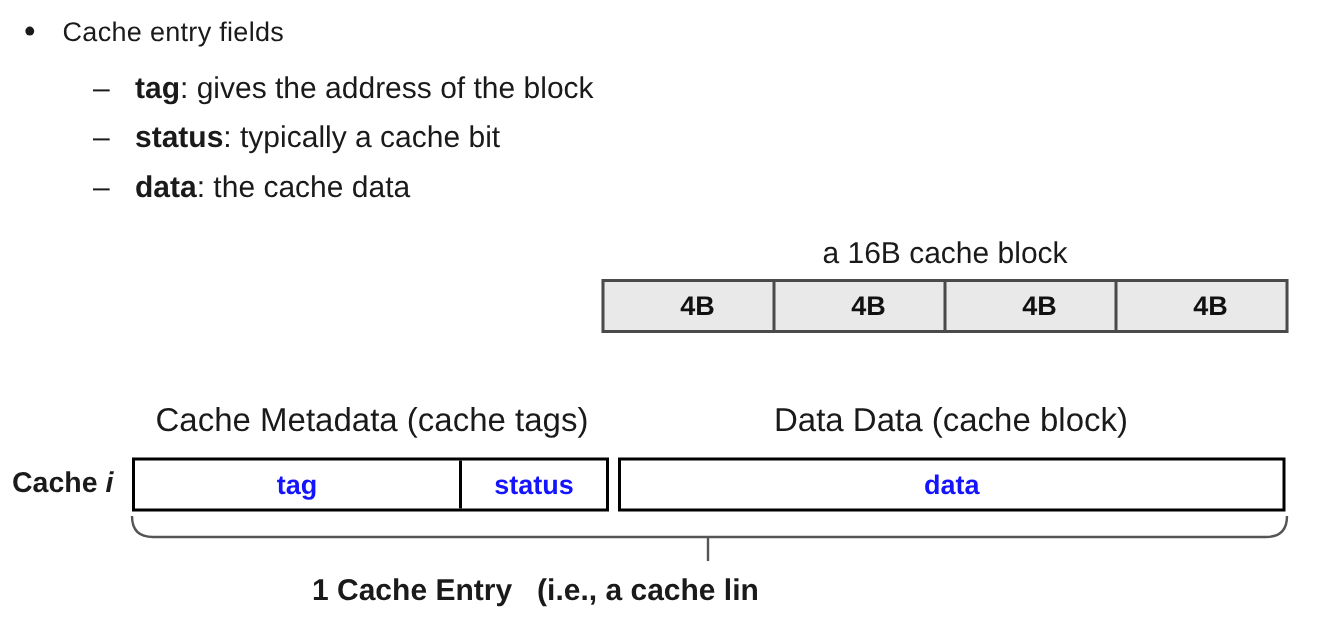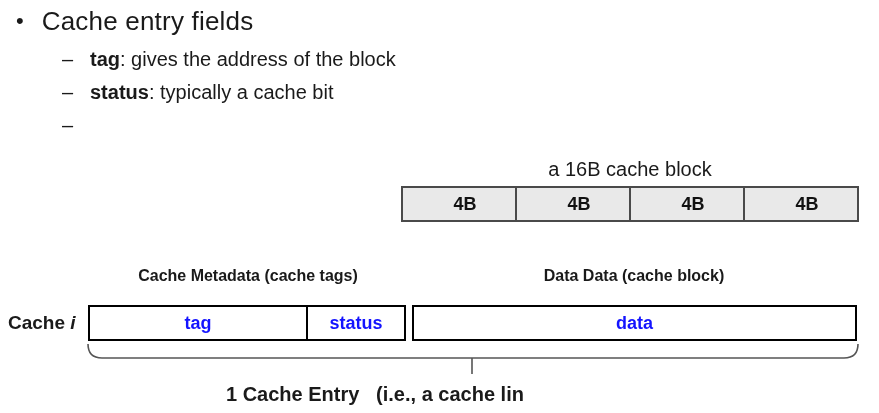--- a/index.html
+++ b/index.html
@@ -4,52 +4,52 @@
 <style>
   * { margin: 0; padding: 0; box-sizing: border-box; }
   html, body { width: 879px; height: 413px; background: #ffffff; overflow: hidden; }
   body { font-family: "Liberation Sans", "DejaVu Sans", sans-serif; color: #1a1a1a; position: relative; }
 
   .abs { position: absolute; }
 
   
   .title-row { left: 16px; top: 6px; display: flex; align-items: flex-start; }
   .title-bullet { font-size: 22px; line-height: 30px; margin-right: 18px; }
-  .title-text { font-size: 26px; line-height: 30px; letter-spacing: 0.2px; }
+  .title-text { font-size: 18px; line-height: 30px; letter-spacing: 0.2px; }
 
   
   .sub-item { left: 62px; font-size: 20px; line-height: 25px; display: flex; }
   .sub-dash { width: 28px; }
   .sub-term { font-weight: bold; }
 
   
   .block-title { left: 401px; top: 158px; width: 458px; text-align: center; font-weight: normal; font-size: 20px; }
   .block-table { left: 401px; top: 186px; width: 458px; height: 36px; display: flex; border: 2px solid #4a4a4a; background: #e9e9e9; }
   .block-cell { flex: 1; display: flex; align-items: center; justify-content: center; font-weight: bold; font-size: 18px; color: #111; border-right: 2px solid #4a4a4a; padding-left: 12px; }
   .block-cell:last-child { border-right: none; }
 
   
-  .col-label { top: 267px; text-align: center; font-weight: bold; font-size: 16px; }
+  .col-label { top: 267px; text-align: center; font-weight: normal; font-size: 22px; }
   .col-label.meta { left: 88px; width: 320px; }
   .col-label.data { left: 411px; width: 446px; }
 
   
   .entry-label { left: 8px; top: 312px; font-weight: bold; font-size: 19px; }
   .entry-label .idx { font-style: italic; }
   .meta-box { left: 88px; top: 305px; width: 318px; height: 36px; border: 2.5px solid #000; background: #fff; display: flex; }
   .data-box { left: 412px; top: 305px; width: 445px; height: 36px; border: 2.5px solid #000; background: #fff; display: flex; align-items: center; justify-content: center; }
   .cell-tag { width: 216px; display: flex; align-items: center; justify-content: center; }
   .cell-status { flex: 1; border-left: 2.5px solid #000; display: flex; align-items: center; justify-content: center; }
   .field-text { font-weight: bold; font-size: 18px; color: #1414ff; }
 
   
   .brace-wrap { left: 84px; top: 342px; width: 778px; height: 38px; }
 
   
-  .caption { left: 226px; top: 383px; font-size: 20px; font-weight: bold; white-space: pre; display: flex; align-items: flex-start; }
+  .caption { left: 208px; top: 383px; font-size: 20px; font-weight: bold; white-space: pre; display: flex; align-items: flex-start; }
   .caption .garbled {
     font-size: 15px; font-weight: 600; color: #3a342e; opacity: 0.62;
     letter-spacing: 3px; filter: blur(0.6px); margin-left: 6px; white-space: pre;
   }
 </style>
 </head>
 <body>
 
 <div class="abs title-row">
   <span class="title-bullet">•</span>
@@ -59,20 +59,21 @@
 <div class="abs sub-item" style="top:47px">
   <span class="sub-dash">–</span>
   <span><span class="sub-term">tag</span><span>: gives the address of the block</span></span>
 </div>
 <div class="abs sub-item" style="top:80px">
   <span class="sub-dash">–</span>
   <span><span class="sub-term">status</span><span>: typically a cache bit</span></span>
 </div>
 <div class="abs sub-item" style="top:113px">
   <span class="sub-dash">–</span>
+  <span><span class="sub-term">data</span><span>: the cache data</span></span>
 </div>
 
 <div class="abs block-title">a 16B cache block</div>
 <div class="abs block-table">
   <div class="block-cell">4B</div>
   <div class="block-cell">4B</div>
   <div class="block-cell">4B</div>
   <div class="block-cell">4B</div>
 </div>
 

